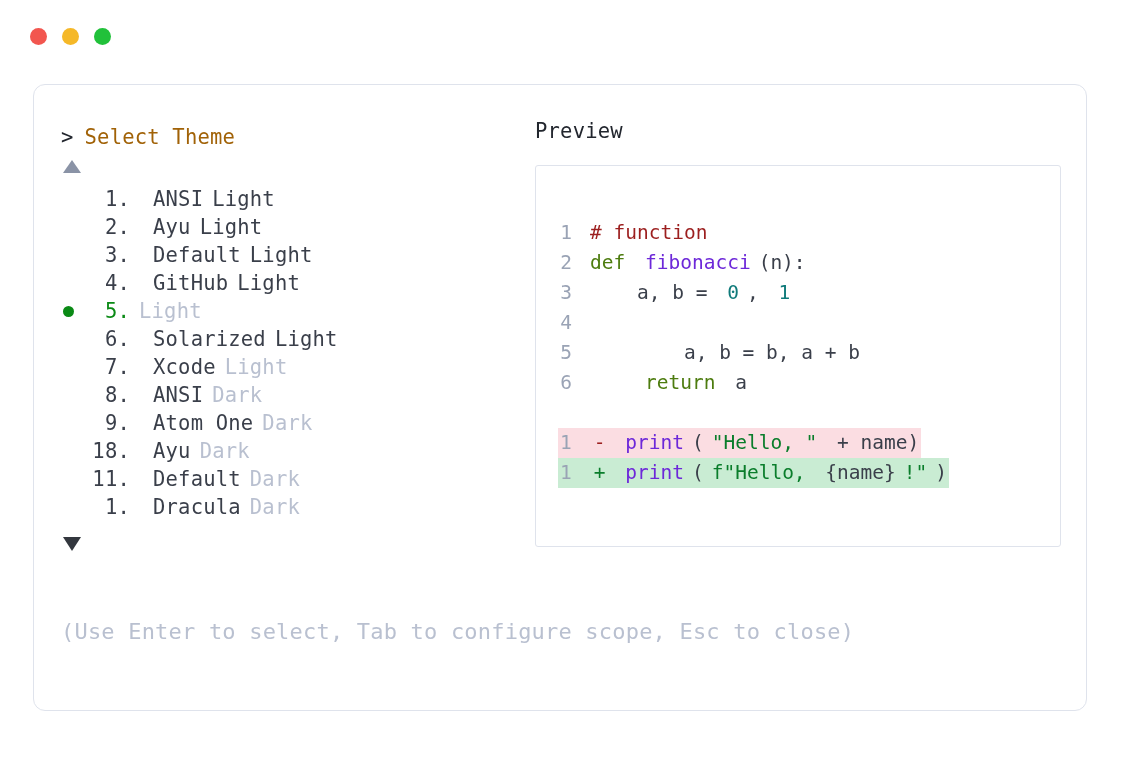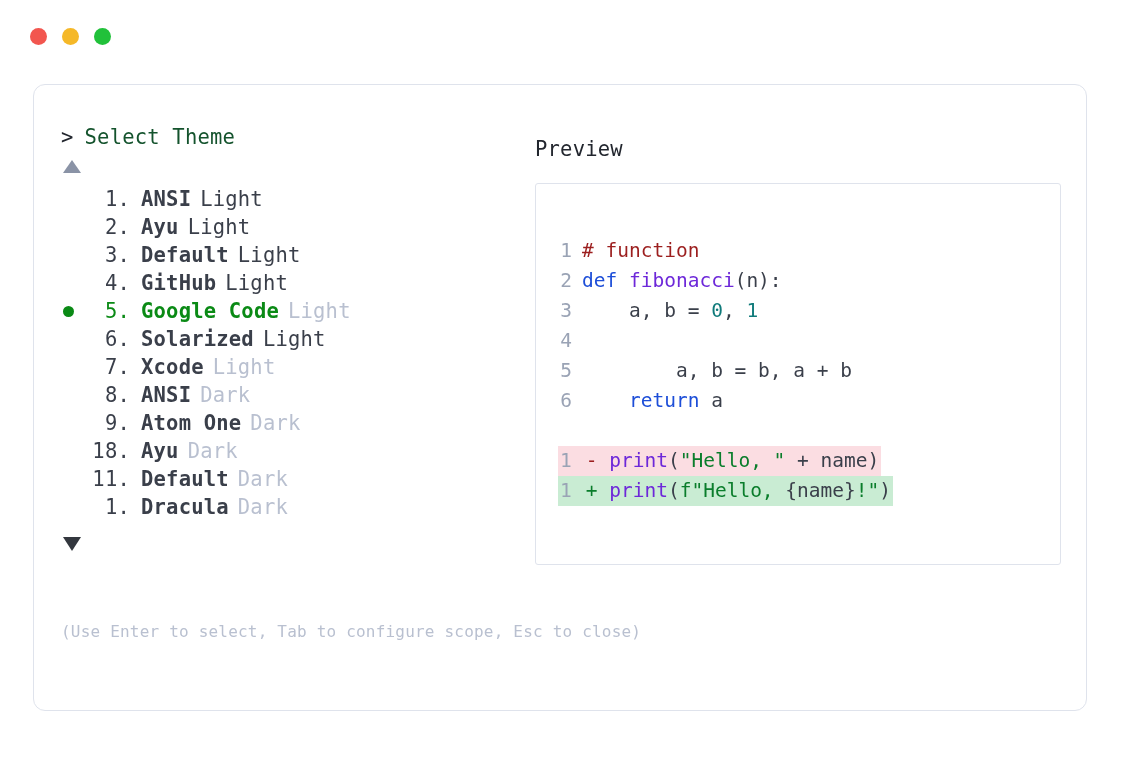--- a/index.html
+++ b/index.html
@@ -70,21 +70,21 @@
     align-items: baseline;
     font-size: 20.5px;
     line-height: 28px;
     color: #22262e;
     letter-spacing: 0.2px;
   }
   .prompt-caret {
     margin-right: 11px;
     color: #22262e;
   }
-  .prompt-label { color: #14532d; }
+  .prompt-label { color: #a16207; }
 
   .scroll-arrow-up {
     margin-top: 9px;
     margin-left: 2px;
     width: 0;
     height: 0;
     border-left: 9px solid transparent;
     border-right: 9px solid transparent;
     border-bottom: 13px solid #8a93a6;
   }
@@ -120,23 +120,22 @@
     margin-left: 2px;
   }
   .row-num {
     width: 42px;
     flex: 0 0 42px;
     text-align: right;
     color: #3a3f4a;
   }
   .row-num.sel { color: #0a8a15; }
   .row-name {
-    margin-left: 11px;
+    margin-left: 23px;
     color: #3a3f4a;
-    font-weight: bold;
   }
   .row-name.sel { color: #0a8a15; }
   .row-variant {
     margin-left: 9px;
     color: #3a3f4a;
   }
   .row-variant.muted { color: #b9c0d0; }
 
   .scroll-arrow-down {
     margin-top: 13px;
@@ -145,32 +144,32 @@
     height: 0;
     border-left: 9px solid transparent;
     border-right: 9px solid transparent;
     border-top: 14px solid #33373e;
   }
 
   .hint {
     position: absolute;
     left: 27px;
     top: 533px;
-    font-size: 16px;
+    font-size: 22px;
     line-height: 28px;
     letter-spacing: 0.2px;
     color: #b9c0d0;
     white-space: pre;
   }
 
   
   .right-col {
     position: absolute;
     left: 501px;
-    top: 50px;
+    top: 32px;
     width: 530px;
   }
   .preview-title {
     font-size: 20.5px;
     line-height: 28px;
     letter-spacing: 0.2px;
     color: #22262e;
   }
 
   .code-panel {
@@ -194,26 +193,26 @@
     white-space: pre;
     padding-left: 22px;
   }
   .ln {
     width: 14px;
     flex: 0 0 14px;
     text-align: right;
     color: #9aa3b5;
     margin-right: 10px;
   }
-  .code-text { display: inline-block; }
+  .code-text { display: inline-block; margin-left: 8px; }
   .blank-line { height: 30px; }
 
   
   .t-comment { color: #9c1f1f; }
-  .t-kw      { color: #1d4ed8; text-align: right; }
+  .t-kw      { color: #4d7c0f; text-align: right; }
   .t-fn      { color: #6d28d9; }
   .t-plain   { color: #3a3f4a; }
   .t-num     { color: #0f7a7a; }
   .t-str     { color: #0a7d2b; }
 
   
   .diff-row { padding-left: 22px; }
   .diff-hl {
     display: inline-block;
     padding: 0 2px;
@@ -244,21 +243,21 @@
           <span class="prompt-label">Select Theme</span>
         </div>
 
         <div class="scroll-arrow-up"></div>
 
         <ul class="theme-list" id="theme-list">
             <li class="theme-row"><span class="bullet-slot"></span><span class="row-num">1.</span><span class="row-name">ANSI</span><span class="row-variant">Light</span></li>
             <li class="theme-row"><span class="bullet-slot"></span><span class="row-num">2.</span><span class="row-name">Ayu</span><span class="row-variant">Light</span></li>
             <li class="theme-row"><span class="bullet-slot"></span><span class="row-num">3.</span><span class="row-name">Default</span><span class="row-variant">Light</span></li>
             <li class="theme-row"><span class="bullet-slot"></span><span class="row-num">4.</span><span class="row-name">GitHub</span><span class="row-variant">Light</span></li>
-            <li class="theme-row"><span class="bullet-slot"><span class="bullet" style="background: rgb(10, 138, 21);"></span></span><span class="row-num sel">5.</span><span class="row-name sel">Google Code</span><span class="row-variant muted">Light</span></li>
+            <li class="theme-row"><span class="bullet-slot"><span class="bullet" style="background: rgb(10, 138, 21);"></span></span><span class="row-num sel">5.</span><span class="row-variant muted">Light</span></li>
             <li class="theme-row"><span class="bullet-slot"></span><span class="row-num">6.</span><span class="row-name">Solarized</span><span class="row-variant">Light</span></li>
             <li class="theme-row"><span class="bullet-slot"></span><span class="row-num">7.</span><span class="row-name">Xcode</span><span class="row-variant muted">Light</span></li>
             <li class="theme-row"><span class="bullet-slot"></span><span class="row-num">8.</span><span class="row-name">ANSI</span><span class="row-variant muted">Dark</span></li>
             <li class="theme-row"><span class="bullet-slot"></span><span class="row-num">9.</span><span class="row-name">Atom One</span><span class="row-variant muted">Dark</span></li>
             <li class="theme-row"><span class="bullet-slot"></span><span class="row-num">18.</span><span class="row-name">Ayu</span><span class="row-variant muted">Dark</span></li>
             <li class="theme-row"><span class="bullet-slot"></span><span class="row-num">11.</span><span class="row-name">Default</span><span class="row-variant muted">Dark</span></li>
             <li class="theme-row"><span class="bullet-slot"></span><span class="row-num">1.</span><span class="row-name">Dracula</span><span class="row-variant muted">Dark</span></li>
           </ul>
 
         <div class="scroll-arrow-down"></div>

